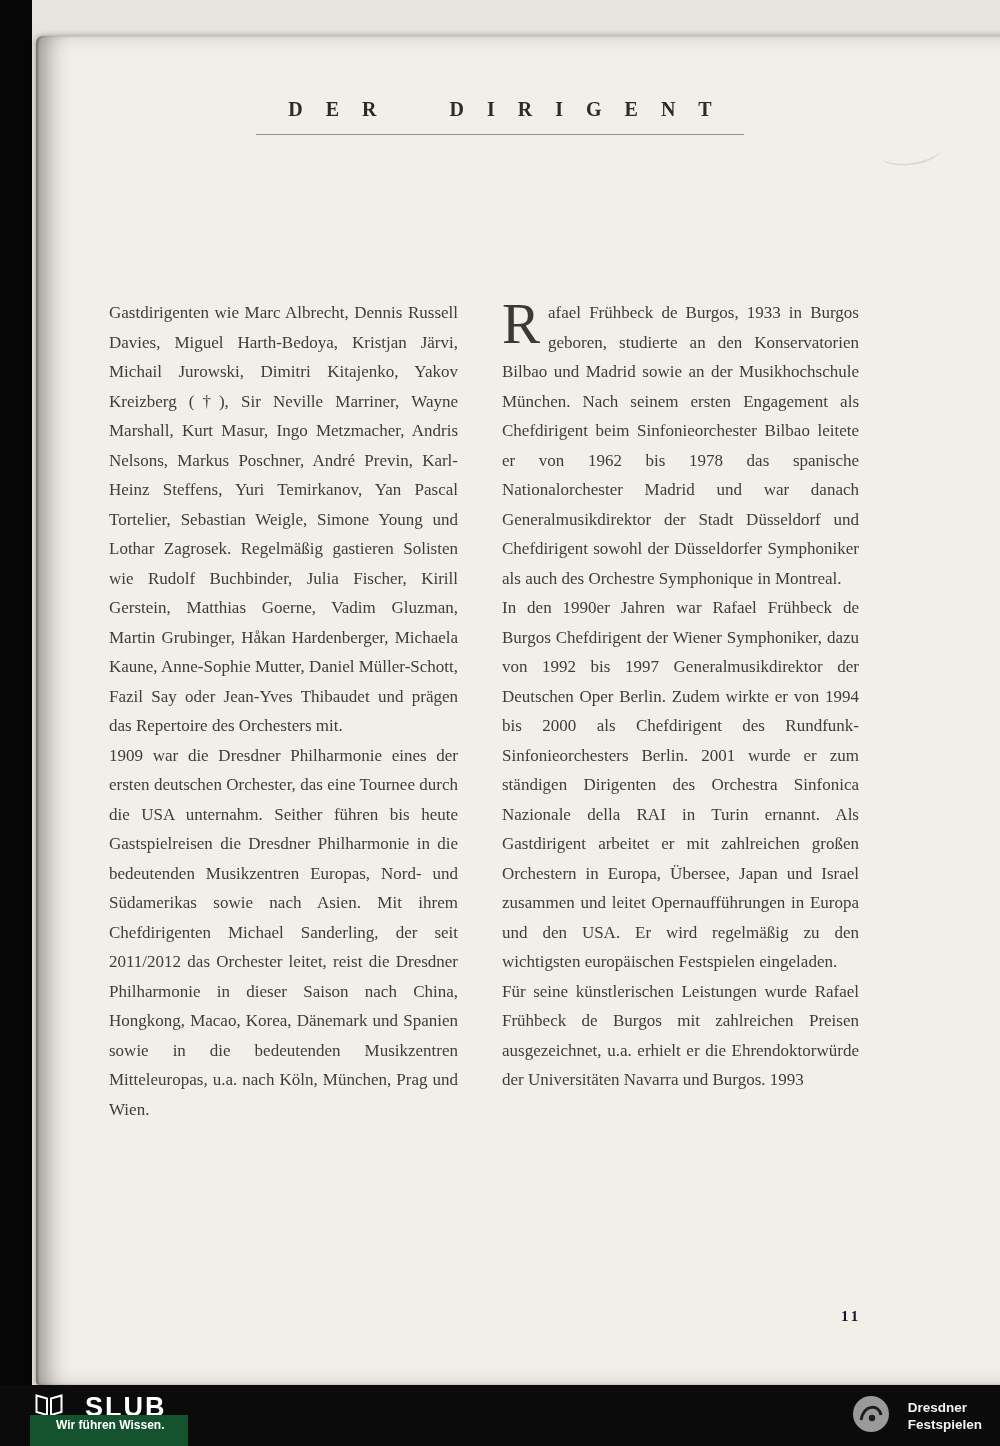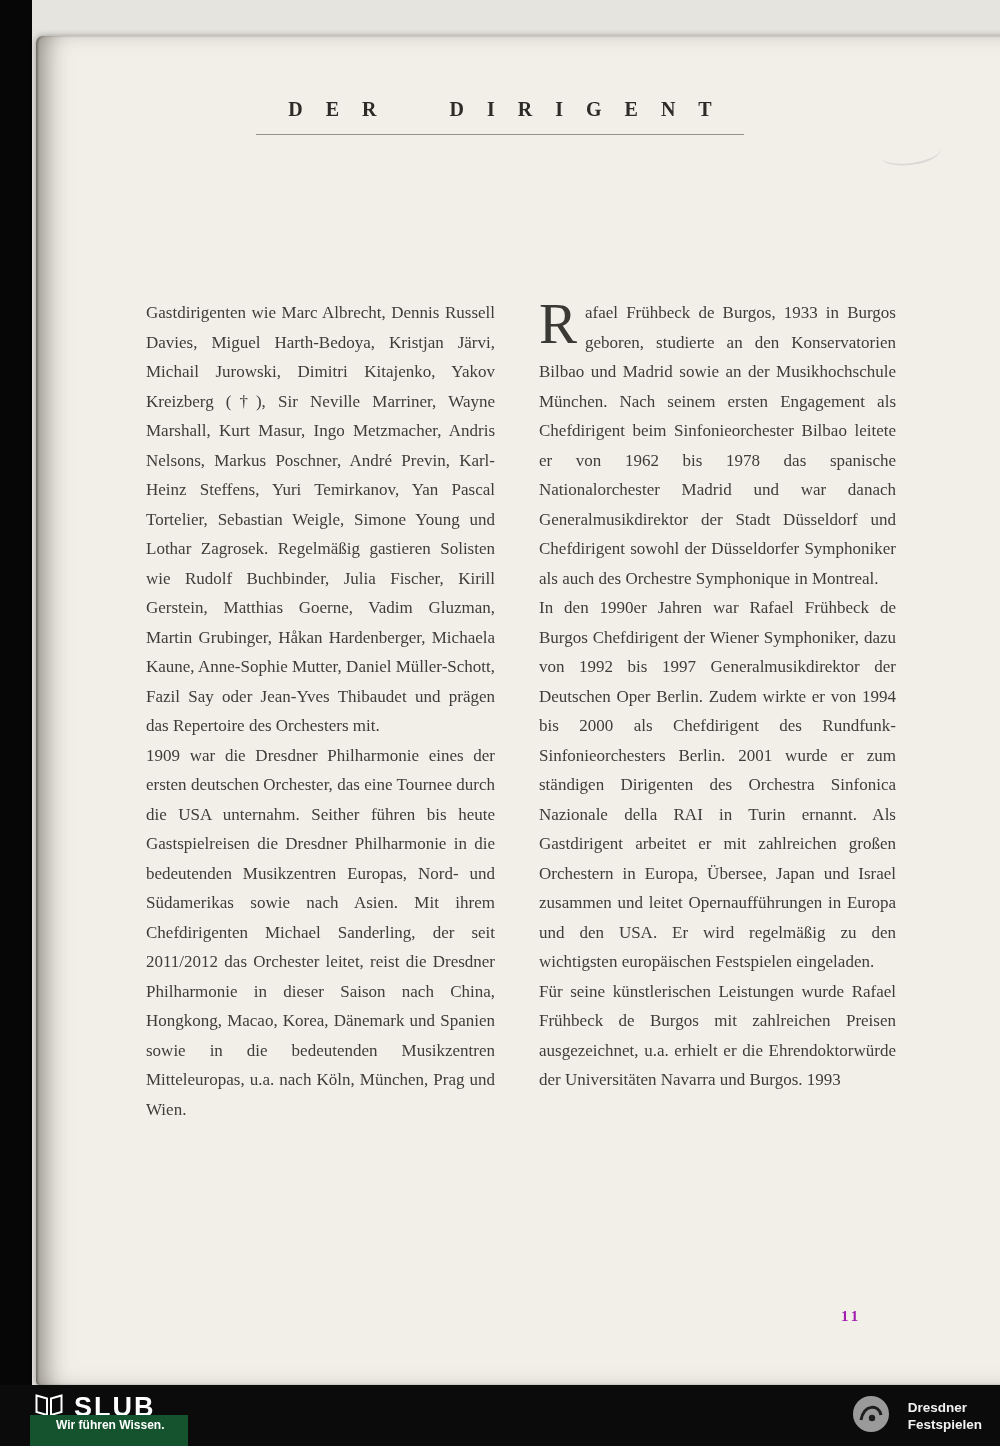--- a/index.html
+++ b/index.html
@@ -51,63 +51,63 @@
     border: none; border-top: 1px solid #96938c;
     width: 488px; margin: 13px auto 0 auto; height: 0;
   }
   .page-title {
     margin-top: 24px;
     font-size: 34px;
     color: #2e2d2a;
     letter-spacing: 0.5px;
   }
   .columns {
-    position: absolute; left: 98px; top: 262px;
+    position: absolute; left: 73px; top: 262px;
     width: 762px;
     display: flex; gap: 44px;
     color: #3e3d38;
-    font-size: 17px; line-height: 29.5px; justify-content: flex-end;
+    font-size: 17px; line-height: 29.5px;
   }
   .col-left  { width: 349px; }
   .col-right { width: 357px; }
   .columns p {
     margin: 0;
     text-align: justify;
     hyphens: auto;
   }
   .dropcap {
     float: left;
     font-size: 57px; line-height: 46px;
     padding: 3px 8px 0 0;
     color: #3a3934;
   }
   .page-number {
     position: absolute; left: 805px; top: 1272px;
     font-size: 15px; font-weight: bold;
     letter-spacing: 3px;
-    color: #a21caf;
+    color: #0f172a;
   }
   
   .pencil-mark {
     position: absolute; left: 845px; top: 105px;
     width: 60px; height: 22px;
     border-bottom: 2px solid rgba(120,110,130,0.18);
     transform: rotate(-8deg);
     border-radius: 50%;
   }
   
   .footer {
     position: absolute; left: 0; bottom: 0;
     width: 1000px; height: 61px;
     background: #0b0b0b;
     font-family: "Liberation Sans", sans-serif;
   }
   .slub-row {
     position: absolute; left: 34px; top: 7px;
-    display: flex; align-items: center; gap: 10px;
+    display: flex; align-items: center; gap: 21px;
   }
   .slub-name {
     color: #ffffff; font-size: 27px; font-weight: bold;
     letter-spacing: 2px; line-height: 28px;
   }
   .slub-tagline {
     position: absolute; left: 30px; bottom: 0;
     height: 31px; line-height: 21px;
     padding: 0 24px 0 26px;
     background: #14532d;

